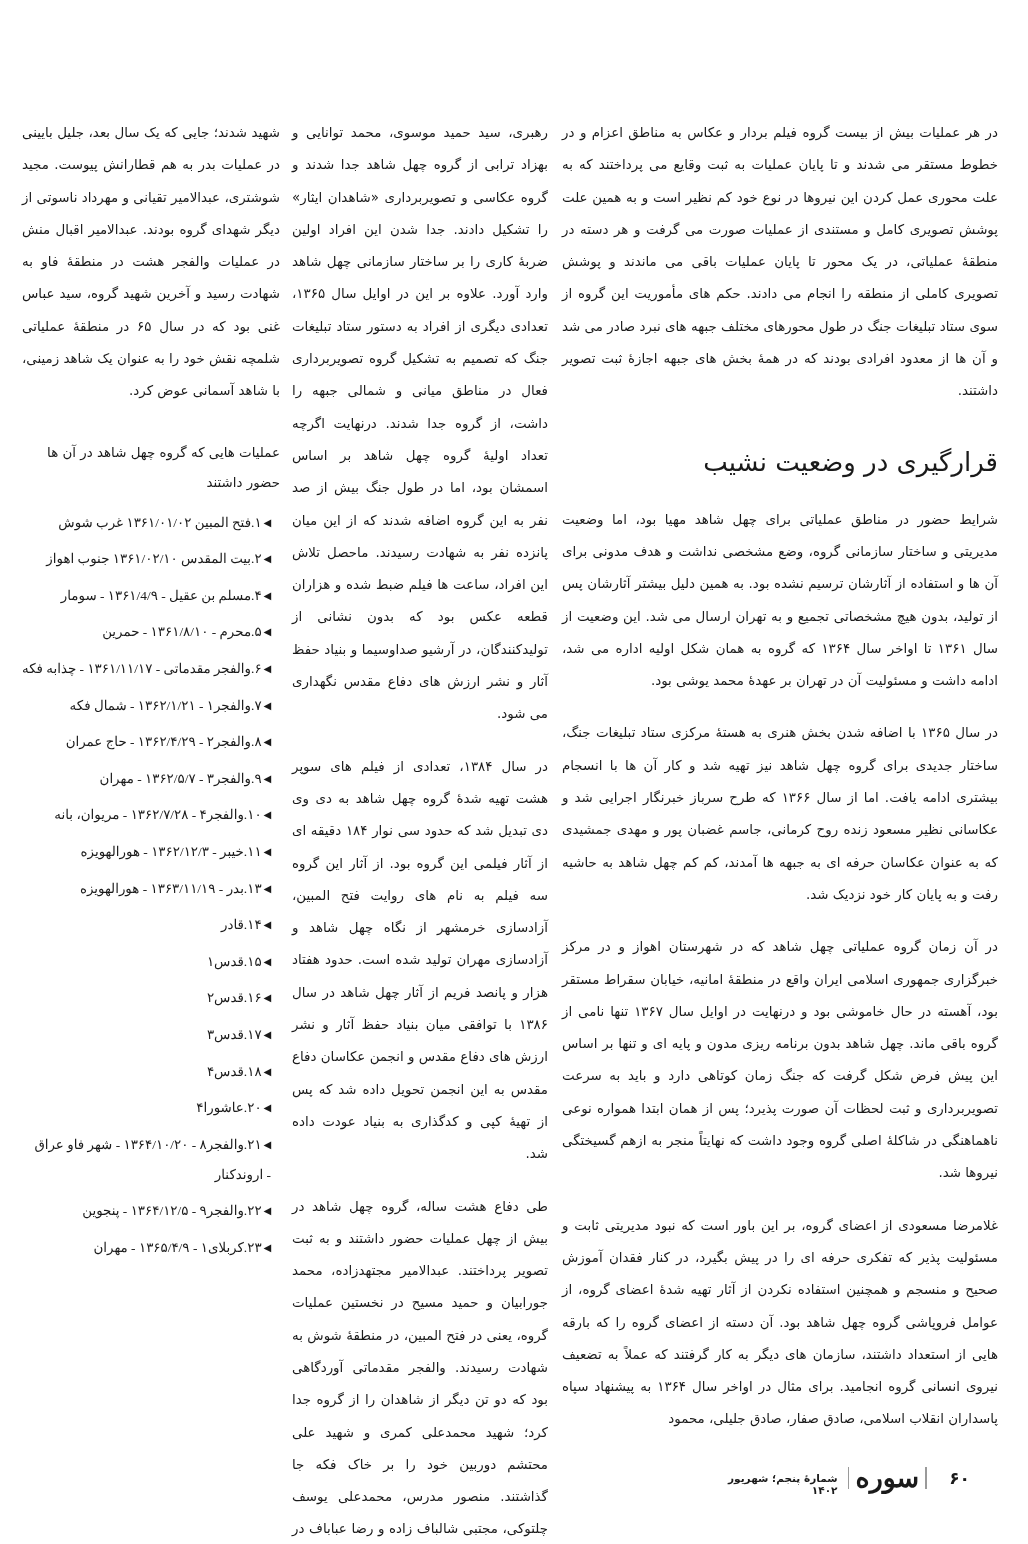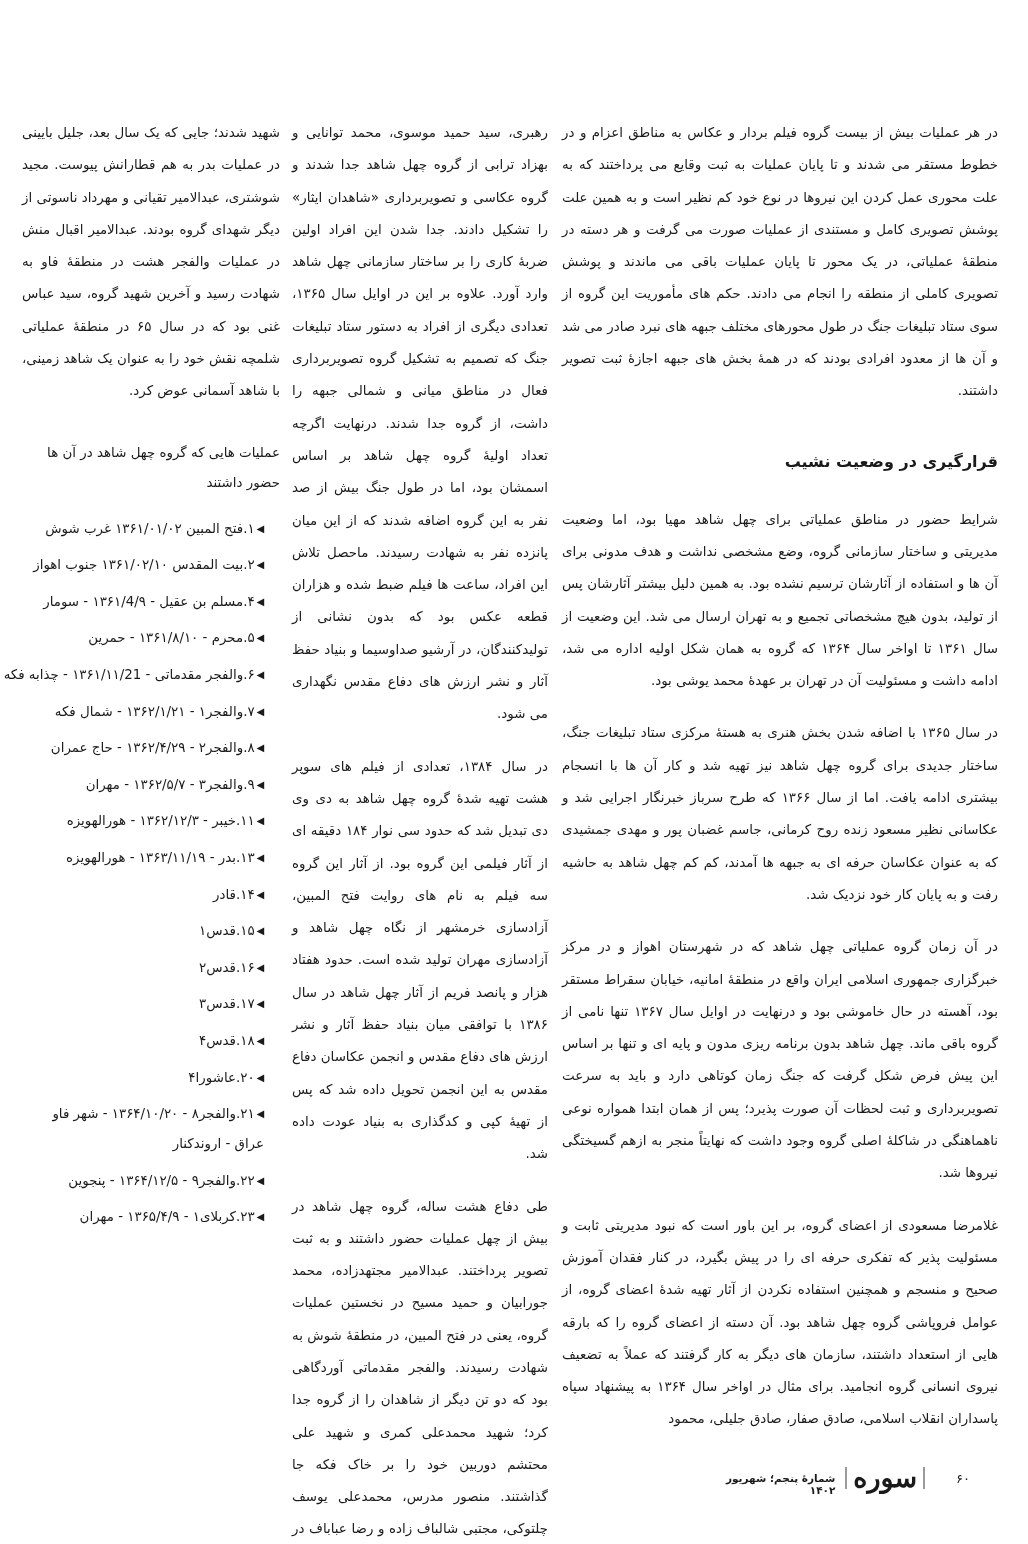--- a/index.html
+++ b/index.html
@@ -10,36 +10,36 @@
   .col {
     position: absolute; top: 117px; direction: rtl; text-align: justify;
     font-size: 13.4px; line-height: 32.3px; letter-spacing: -0.3px;
   }
   .col-right { left: 562px; width: 436px; }
   .col-mid   { left: 292px; width: 256px; }
   .col-left  { left: 22px;  width: 258px; }
   .col p { margin: 0; }
   .col p + p { margin-top: 20px; }
   .heading {
-    margin: 34px 0 22px 0; font-size: 16px; font-weight: bold; line-height: 40px;
+    margin: 34px 0 22px 0; font-size: 26px; font-weight: normal; line-height: 40px;
     text-align: right; letter-spacing: -0.5px;
   }
   .col-right .heading + p { margin-top: 0; }
   .list-title { margin: 30px 0 10px 0; line-height: 30px; text-align: right; }
-  .ops { list-style: none; margin: 16px; padding: 0; }
+  .ops { list-style: none; margin: 9px; padding: 0; font-family: Liberation Serif, serif; }
   .ops li {
     text-align: right; line-height: 30px; margin-bottom: 6.6px; white-space: nowrap;
   }
   .ops li.wrap { white-space: normal; line-height: 30px; }
   .bullet { display: inline-block; font-size: 10px; margin-left: 2px; vertical-align: 1px; }
   .footer {
     position: absolute; top: 1461px; left: 700px; width: 270px; height: 34px;
     direction: rtl; display: flex; align-items: center; justify-content: flex-start;
   }
-  .page-num { font-size: 13px; font-weight: normal; margin-left: 25px; }
+  .page-num { font-size: 17px; font-weight: bold; margin-left: 16px; }
   .sep { display: inline-block; width: 2px; height: 22px; background: #9a9a9a; margin: 0 6px; }
   .logo { font-family: "DejaVu Serif", serif; font-size: 27px; font-weight: bold; letter-spacing: -1px; line-height: 30px; }
   .issue { font-size: 10.5px; font-weight: bold; margin-right: 4px; margin-top: 12px; }
 </style>
 </head>
 <body>
 
 <div class="col col-right">
   <p>در هر عملیات بیش از بیست گروه فیلم بردار و عکاس به مناطق اعزام و در خطوط مستقر می شدند و تا پایان عملیات به ثبت وقایع می پرداختند که به علت محوری عمل کردن این نیروها در نوع خود کم نظیر است و به همین علت پوشش تصویری کامل و مستندی از عملیات صورت می گرفت و هر دسته در منطقهٔ عملیاتی، در یک محور تا پایان عملیات باقی می ماندند و پوشش تصویری کاملی از منطقه را انجام می دادند. حکم های مأموریت این گروه از سوی ستاد تبلیغات جنگ در طول محورهای مختلف جبهه های نبرد صادر می شد و آن ها از معدود افرادی بودند که در همهٔ بخش های جبهه اجازهٔ ثبت تصویر داشتند.</p>
   <div class="heading">قرارگیری در وضعیت نشیب</div>
@@ -56,24 +56,25 @@
 </div>
 
 <div class="col col-left">
   <p>شهید شدند؛ جایی که یک سال بعد، جلیل بایینی در عملیات بدر به هم قطارانش پیوست. مجید شوشتری، عبدالامیر تقیانی و مهرداد ناسوتی از دیگر شهدای گروه بودند. عبدالامیر اقبال منش در عملیات والفجر هشت در منطقهٔ فاو به شهادت رسید و آخرین شهید گروه، سید عباس غنی بود که در سال ۶۵ در منطقهٔ عملیاتی شلمچه نقش خود را به عنوان یک شاهد زمینی، با شاهد آسمانی عوض کرد.</p>
   <div class="list-title">عملیات هایی که گروه چهل شاهد در آن ها حضور داشتند</div>
   <ul class="ops">
     <li><span class="bullet">◀</span><span>۱.فتح المبین ۱۳۶۱/۰۱/۰۲ غرب شوش</span></li>
     <li><span class="bullet">◀</span><span>۲.بیت المقدس ۱۳۶۱/۰۲/۱۰ جنوب اهواز</span></li>
     <li><span class="bullet">◀</span><span>۴.مسلم بن عقیل - ۱۳۶۱/4/۹ - سومار</span></li>
     <li><span class="bullet">◀</span><span>۵.محرم - ۱۳۶۱/۸/۱۰ - حمرین</span></li>
-    <li><span class="bullet">◀</span><span>۶.والفجر مقدماتی - ۱۳۶۱/۱۱/21 - چذابه فکه</span></li>
+    <li><span class="bullet">◀</span><span>۶.والفجر مقدماتی - ۱۳۶۱/۱۱/۱۷ - چذابه فکه</span></li>
     <li><span class="bullet">◀</span><span>۷.والفجر۱ - ۱۳۶۲/۱/۲۱ - شمال فکه</span></li>
     <li><span class="bullet">◀</span><span>۸.والفجر۲ - ۱۳۶۲/۴/۲۹ - حاج عمران</span></li>
     <li><span class="bullet">◀</span><span>۹.والفجر۳ - ۱۳۶۲/۵/۷ - مهران</span></li>
+    <li><span class="bullet">◀</span><span>۱۰.والفجر۴ - ۱۳۶۲/۷/۲۸ - مریوان، بانه</span></li>
     <li><span class="bullet">◀</span><span>۱۱.خیبر - ۱۳۶۲/۱۲/۳ - هورالهویزه</span></li>
     <li><span class="bullet">◀</span><span>۱۳.بدر - ۱۳۶۳/۱۱/۱۹ - هورالهویزه</span></li>
     <li><span class="bullet">◀</span><span>۱۴.قادر</span></li>
     <li><span class="bullet">◀</span><span>۱۵.قدس۱</span></li>
     <li><span class="bullet">◀</span><span>۱۶.قدس۲</span></li>
     <li><span class="bullet">◀</span><span>۱۷.قدس۳</span></li>
     <li><span class="bullet">◀</span><span>۱۸.قدس۴</span></li>
     <li><span class="bullet">◀</span><span>۲۰.عاشورا۴</span></li>
     <li class="wrap"><span class="bullet">◀</span><span>۲۱.والفجر۸ - ۱۳۶۴/۱۰/۲۰ - شهر فاو عراق - اروندکنار</span></li>
     <li><span class="bullet">◀</span><span>۲۲.والفجر۹ - ۱۳۶۴/۱۲/۵ - پنجوین</span></li>

